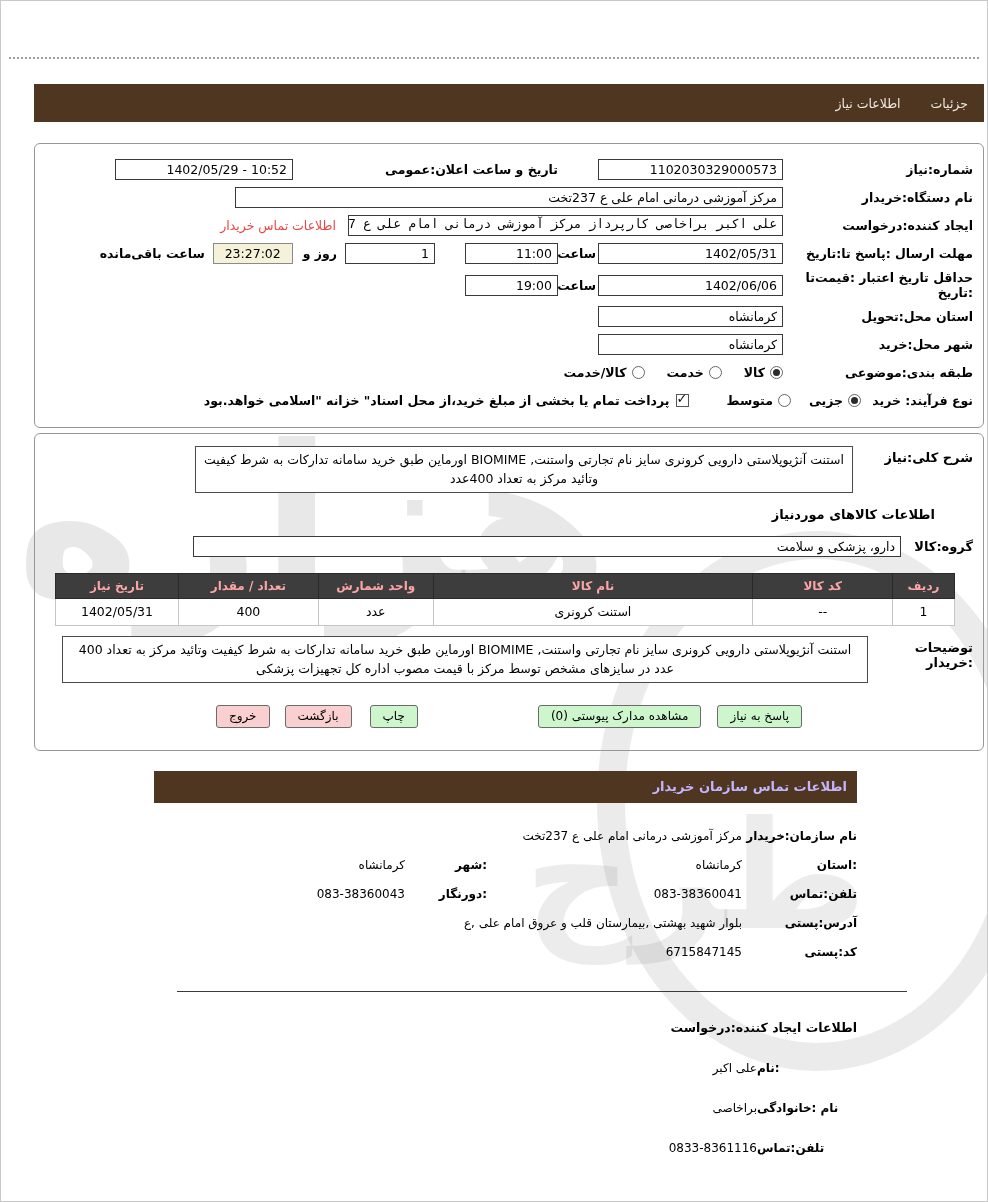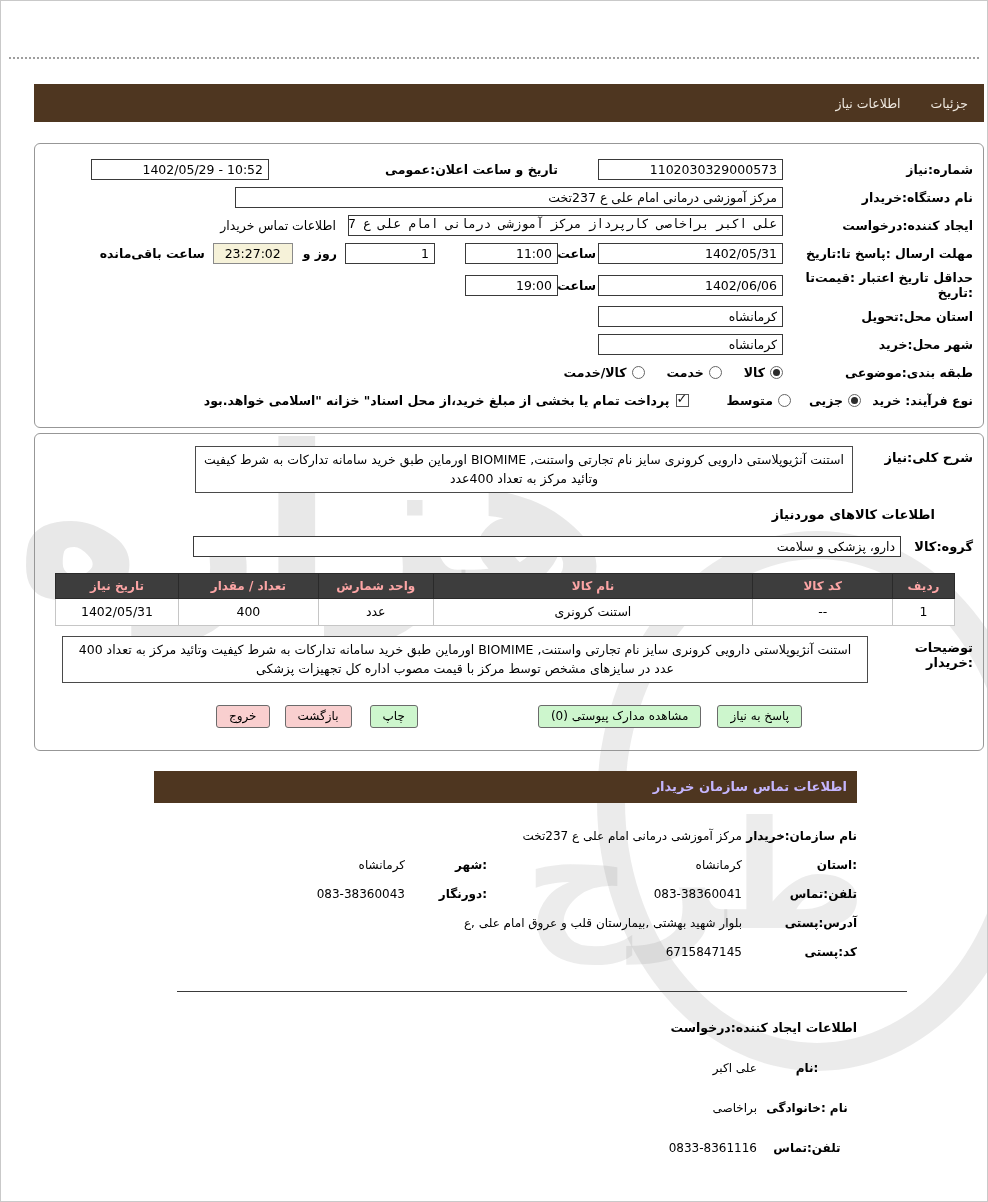--- a/index.html
+++ b/index.html
@@ -32,29 +32,29 @@
   .frow { display:flex; align-items:center; min-height:23px; margin-bottom:5px; }
   .flabel { width:190px; flex:none; font-weight:bold; font-size:12.5px; line-height:1.2;
             padding-left:8px; text-align:right; }
   .flabel.narrow { width:112px; }
   .midlabel { font-weight:bold; font-size:12.5px; width:185px; flex:none; text-align:right;
               margin-right:40px; }
   .slabel { font-weight:bold; font-size:12.5px; flex:none; }
   .field { border:1px solid #3a3a3a; background:#fff; height:21px; line-height:19px;
            font-size:12.5px; padding:0 5px; overflow:hidden; white-space:nowrap;
            text-align:right; flex:none; }
-  .w185 { width:185px; } .w178 { width:178px; margin-right:104px; }
+  .w185 { width:185px; } .w178 { width:178px; margin-right:80px; }
   .w548 { width:548px; } .w475 { width:435px;font-family:Liberation Mono, monospace; }
   .w93 { width:93px; } .w90 { width:90px; margin-right:30px; }
   .hourlbl { width:38px; text-align:center; margin-right:2px; }
   .daylbl { margin-right:8px; }
   .remlbl { margin-right:8px; }
   .countdown { width:80px; height:21px; line-height:19px; border:1px solid #8a8a8a;
                background:#f6f2d9; text-align:center; font-size:12.5px; margin-right:10px; flex:none; }
-  .link { color:#000000; font-size:12.5px; margin-right:12px; cursor:pointer; }
+  .link { color:#ef4444; font-size:12.5px; margin-right:12px; cursor:pointer; }
 
   .opt { display:flex; align-items:center; font-size:12.5px; font-weight:bold; margin-left:22px; }
   .radio { width:13px; height:13px; border:1px solid #666; border-radius:50%; background:#fff;
            display:inline-block; position:relative; margin-left:5px; flex:none; cursor:pointer; }
   .radio.checked::after { content:""; position:absolute; top:2px; right:2px; left:2px; bottom:2px;
                           background:#2b2b2b; border-radius:50%; }
   .chk-wrap { display:flex; align-items:center; margin-right:16px; font-size:12.5px; font-weight:bold; }
   .checkbox { width:13px; height:13px; border:1px solid #555; background:#fff; display:inline-block;
               position:relative; margin-left:6px; flex:none; cursor:pointer; }
   .checkbox.checked::after { content:"\2713"; position:absolute; top:-4px; right:0px;
@@ -99,21 +99,21 @@
   .cval { width:230px; flex:none; text-align:right; padding-left:20px; }
   .clabel2 { width:95px; flex:none; font-weight:bold; text-align:right; padding-right:25px; }
   .cval2 { width:150px; flex:none; text-align:right; padding-right:12px; }
   .cval.wide { width:330px; padding-left:0; }
 
   .rule { width:730px; margin:32px 80px 0 0; border-top:1px solid #3a3a3a; height:0; }
 
   .creator { width:705px; margin:28px 130px 0 0; font-size:12px; }
   .creator-heading { font-weight:bold; font-size:12.5px; }
   .krow { display:flex; align-items:flex-start; margin-top:26px; }
-  .klabel { width:100px; flex:none; font-weight:bold; text-align:center; }
+  .klabel { width:100px; flex:none; font-weight:bold; text-align:left; }
   .kval { width:140px; flex:none; text-align:right; padding-left:10px; }
 </style>
 </head>
 <body>
 
 <div class="page">
 
   <div class="watermark">
     <span class="wm-text">هزاره</span>
     <span class="wm-text2">طرح</span>

